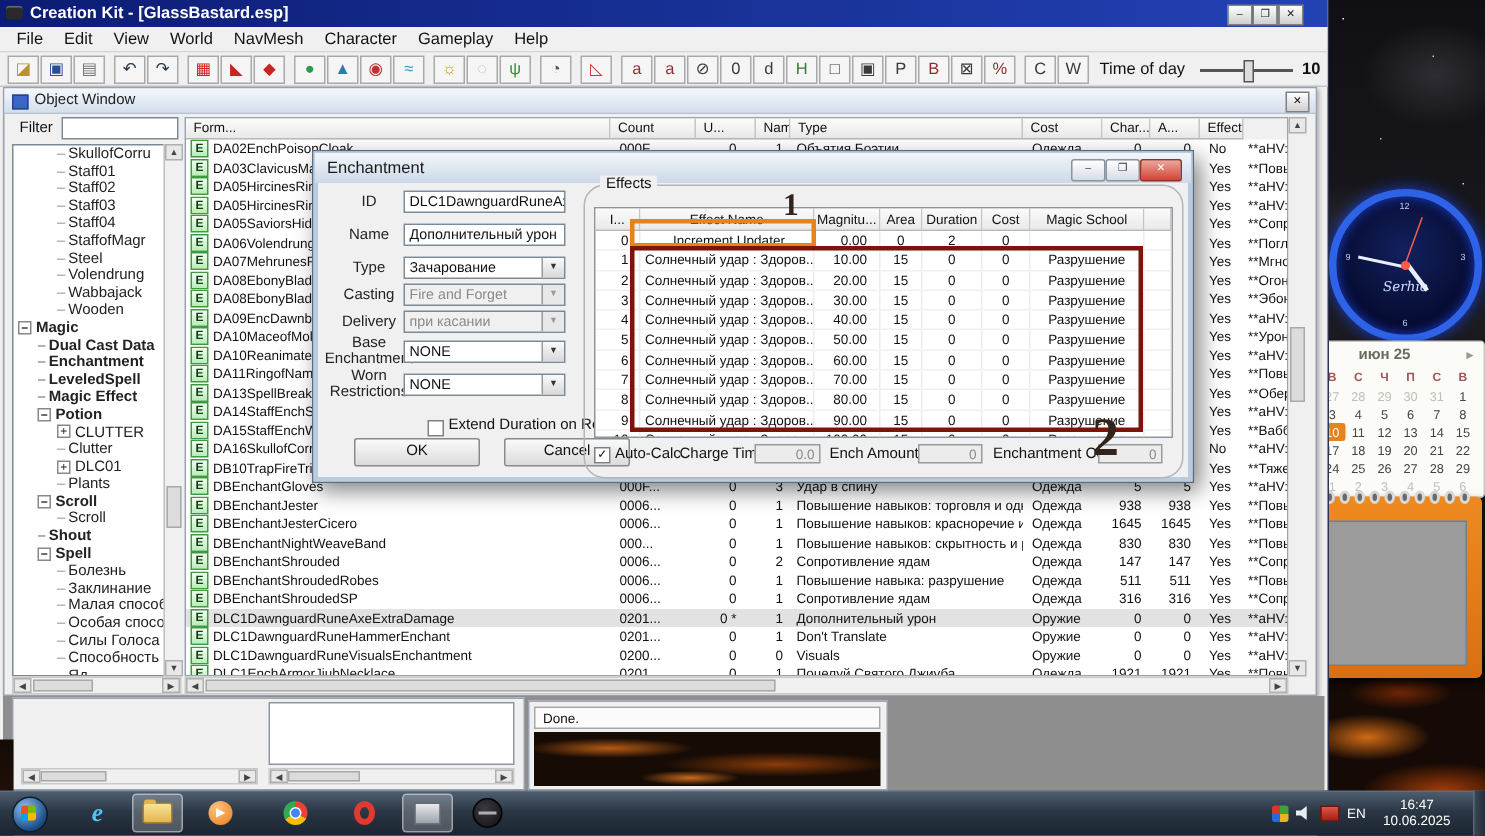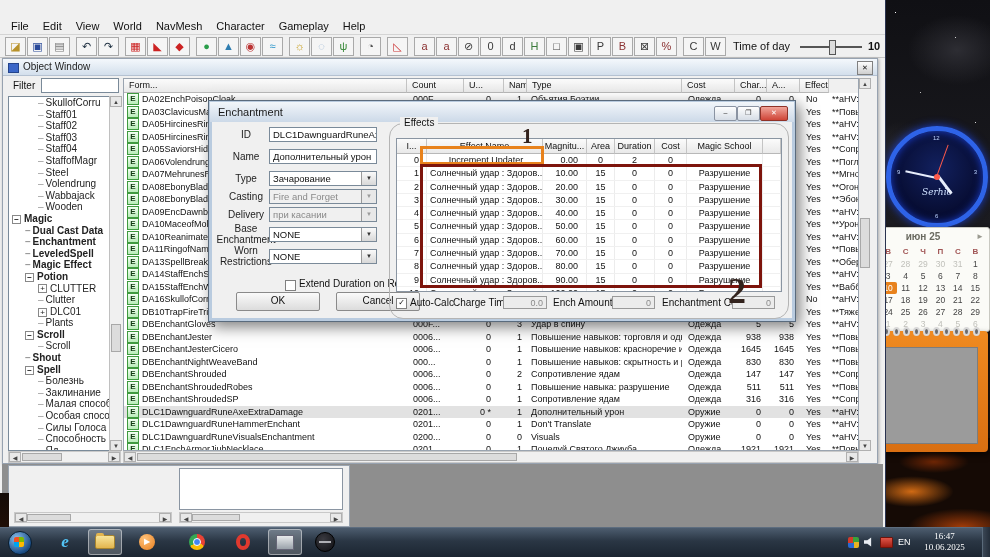--- a/index.html
+++ b/index.html
@@ -227,21 +227,21 @@
   #darkapp{width:18px;height:18px;border-radius:50%;background:radial-gradient(circle at 40% 35%,#3a3a40,#0e0e12);
     border:1px solid #000;position:relative;}
   #darkapp:before{content:"";position:absolute;left:3px;top:8px;width:12px;height:2px;background:#cfcfd4;opacity:.8;}
   #tray{left:848px;top:529px;width:142px;height:26px;z-index:41;display:flex;align-items:center;gap:5px;}
   #tray-grid{width:11px;height:11px;border-radius:2px;
     background:conic-gradient(#3aa33a 0 25%,#e8b320 0 50%,#2a6ad4 0 75%,#d43a2a 0);}
   #tray-vol{width:11px;height:11px;background:#e8ecf2;
     clip-path:polygon(0 35%,30% 35%,65% 8%,65% 92%,30% 65%,0 65%);}
   #tray-red{width:11px;height:9px;background:linear-gradient(#e05548,#a01e12);border:1px solid #6e140c;border-radius:1px;}
   #tray-lang{color:#fff;font-size:9px;}
-  #tray-clock{color:#fff;font-size:9px;text-align:center;line-height:11px;width:58px;font-family:Liberation Serif, serif;}
+  #tray-clock{color:#fff;font-size:9px;text-align:center;line-height:11px;width:58px;}
   #show-desktop{left:982px;top:527px;width:8px;height:30px;z-index:41;
     background:linear-gradient(90deg,#3a4654,#242e3a);border-left:1px solid #5a6a7a;box-sizing:border-box;}
 </style>
 </head>
 <body>
 
 <div id="desktop" class="abs">
   <div id="smoke" class="abs"></div>
   <div id="stars" class="abs"></div>
   <div id="fire-wall" class="abs"></div>
@@ -329,20 +329,27 @@
       <span></span>
       <span></span>
       <span></span>
       <span></span>
       <span></span>
   </div>
   <div id="notepad-inner"></div>
 </div>
 
 <div id="ck" class="abs">
+  <div id="titlebar" class="abs">
+    <div id="app-icon" class="abs"></div>
+    <div id="title-text" class="abs">Creation Kit - [GlassBastard.esp]</div>
+    <div id="btn-min" class="abs winbtn">–</div>
+    <div id="btn-max" class="abs winbtn">❐</div>
+    <div id="btn-close" class="abs winbtn">✕</div>
+  </div>
   <div id="menubar" class="abs"><span class="menu-item">File</span><span class="menu-item">Edit</span><span class="menu-item">View</span><span class="menu-item">World</span><span class="menu-item">NavMesh</span><span class="menu-item">Character</span><span class="menu-item">Gameplay</span><span class="menu-item">Help</span></div>
   <div id="toolbar" class="abs">
       <span class="tb-btn" style="color: rgb(184, 146, 42);">◪</span>
       <span class="tb-btn" style="color: rgb(42, 74, 154);">▣</span>
       <span class="tb-btn" style="color: rgb(119, 119, 119);">▤</span>
       <span class="tb-sep"></span>
       <span class="tb-btn" style="color: rgb(34, 51, 68);">↶</span>
       <span class="tb-btn" style="color: rgb(34, 51, 68);">↷</span>
       <span class="tb-sep"></span>
       <span class="tb-btn" style="color: rgb(204, 34, 34);">▦</span>
@@ -903,20 +910,24 @@
       <span class="sb-arrow" style="left:0;top:0;height:9px">◀</span>
       <span class="sb-thumb" style="left:12px;top:1px;width:44px;height:7px"></span>
       <span class="sb-arrow" style="right:0;top:0;height:9px">▶</span>
     </div>
     <div class="cv-hscroll" style="left:170px;width:164px">
       <span class="sb-arrow" style="left:0;top:0;height:9px">◀</span>
       <span class="sb-thumb" style="left:12px;top:1px;width:48px;height:7px"></span>
       <span class="sb-arrow" style="right:0;top:0;height:9px">▶</span>
     </div>
   </div>
+  <div id="renderwin" class="abs">
+    <div id="done-bar">Done.</div>
+    <div id="render-img"></div>
+  </div>
 </div>
 
 <div id="dlg" class="abs">
   <div id="dlg-title">
     <span>Enchantment</span>
     <span id="dbtn-min" class="dbtn">–</span>
     <span id="dbtn-max" class="dbtn">❐</span>
     <span id="dbtn-close" class="dbtn">✕</span>
   </div>
 

